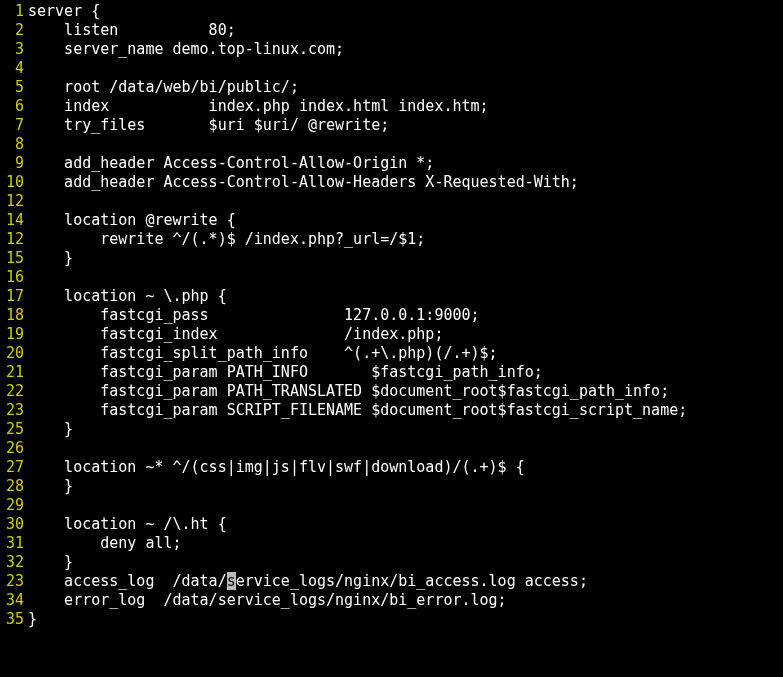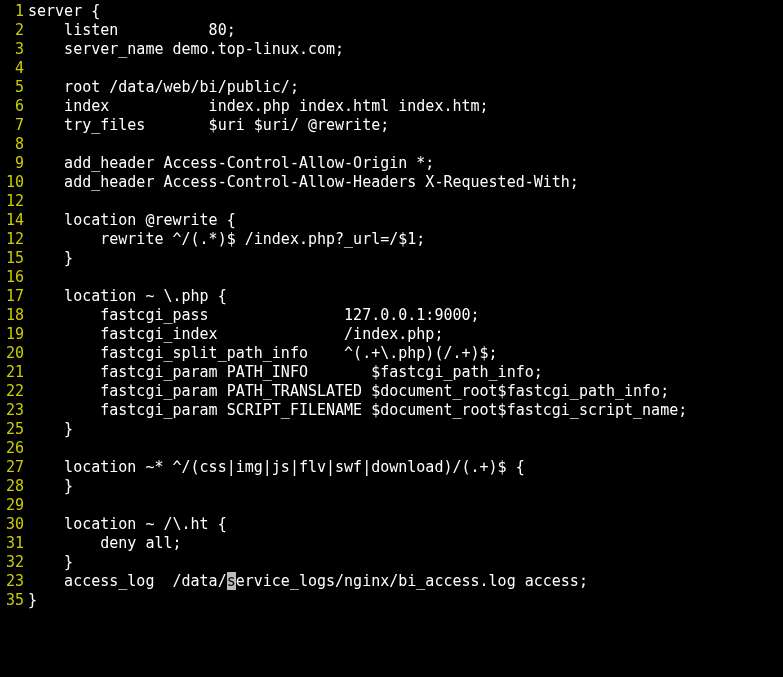--- a/index.html
+++ b/index.html
@@ -66,14 +66,15 @@
     <div class="line"><span class="gutter">23</span><span class="code">        fastcgi_param SCRIPT_FILENAME $document_root$fastcgi_script_name;</span></div>
     <div class="line"><span class="gutter">25</span><span class="code">    }</span></div>
     <div class="line"><span class="gutter">26</span><span class="code"></span></div>
     <div class="line"><span class="gutter">27</span><span class="code">    location ~* ^/(css|img|js|flv|swf|download)/(.+)$ {</span></div>
     <div class="line"><span class="gutter">28</span><span class="code">    }</span></div>
     <div class="line"><span class="gutter">29</span><span class="code"></span></div>
     <div class="line"><span class="gutter">30</span><span class="code">    location ~ /\.ht {</span></div>
     <div class="line"><span class="gutter">31</span><span class="code">        deny all;</span></div>
     <div class="line"><span class="gutter">32</span><span class="code">    }</span></div>
     <div class="line"><span class="gutter">23</span><span class="code"><span>    access_log  /data/</span><span class="cursor">s</span><span>ervice_logs/nginx/bi_access.log access;</span></span></div>
+    <div class="line"><span class="gutter">34</span><span class="code">    error_log  /data/service_logs/nginx/bi_error.log;</span></div>
     <div class="line"><span class="gutter">35</span><span class="code">}</span></div>
   </div>
 
 </body></html>

